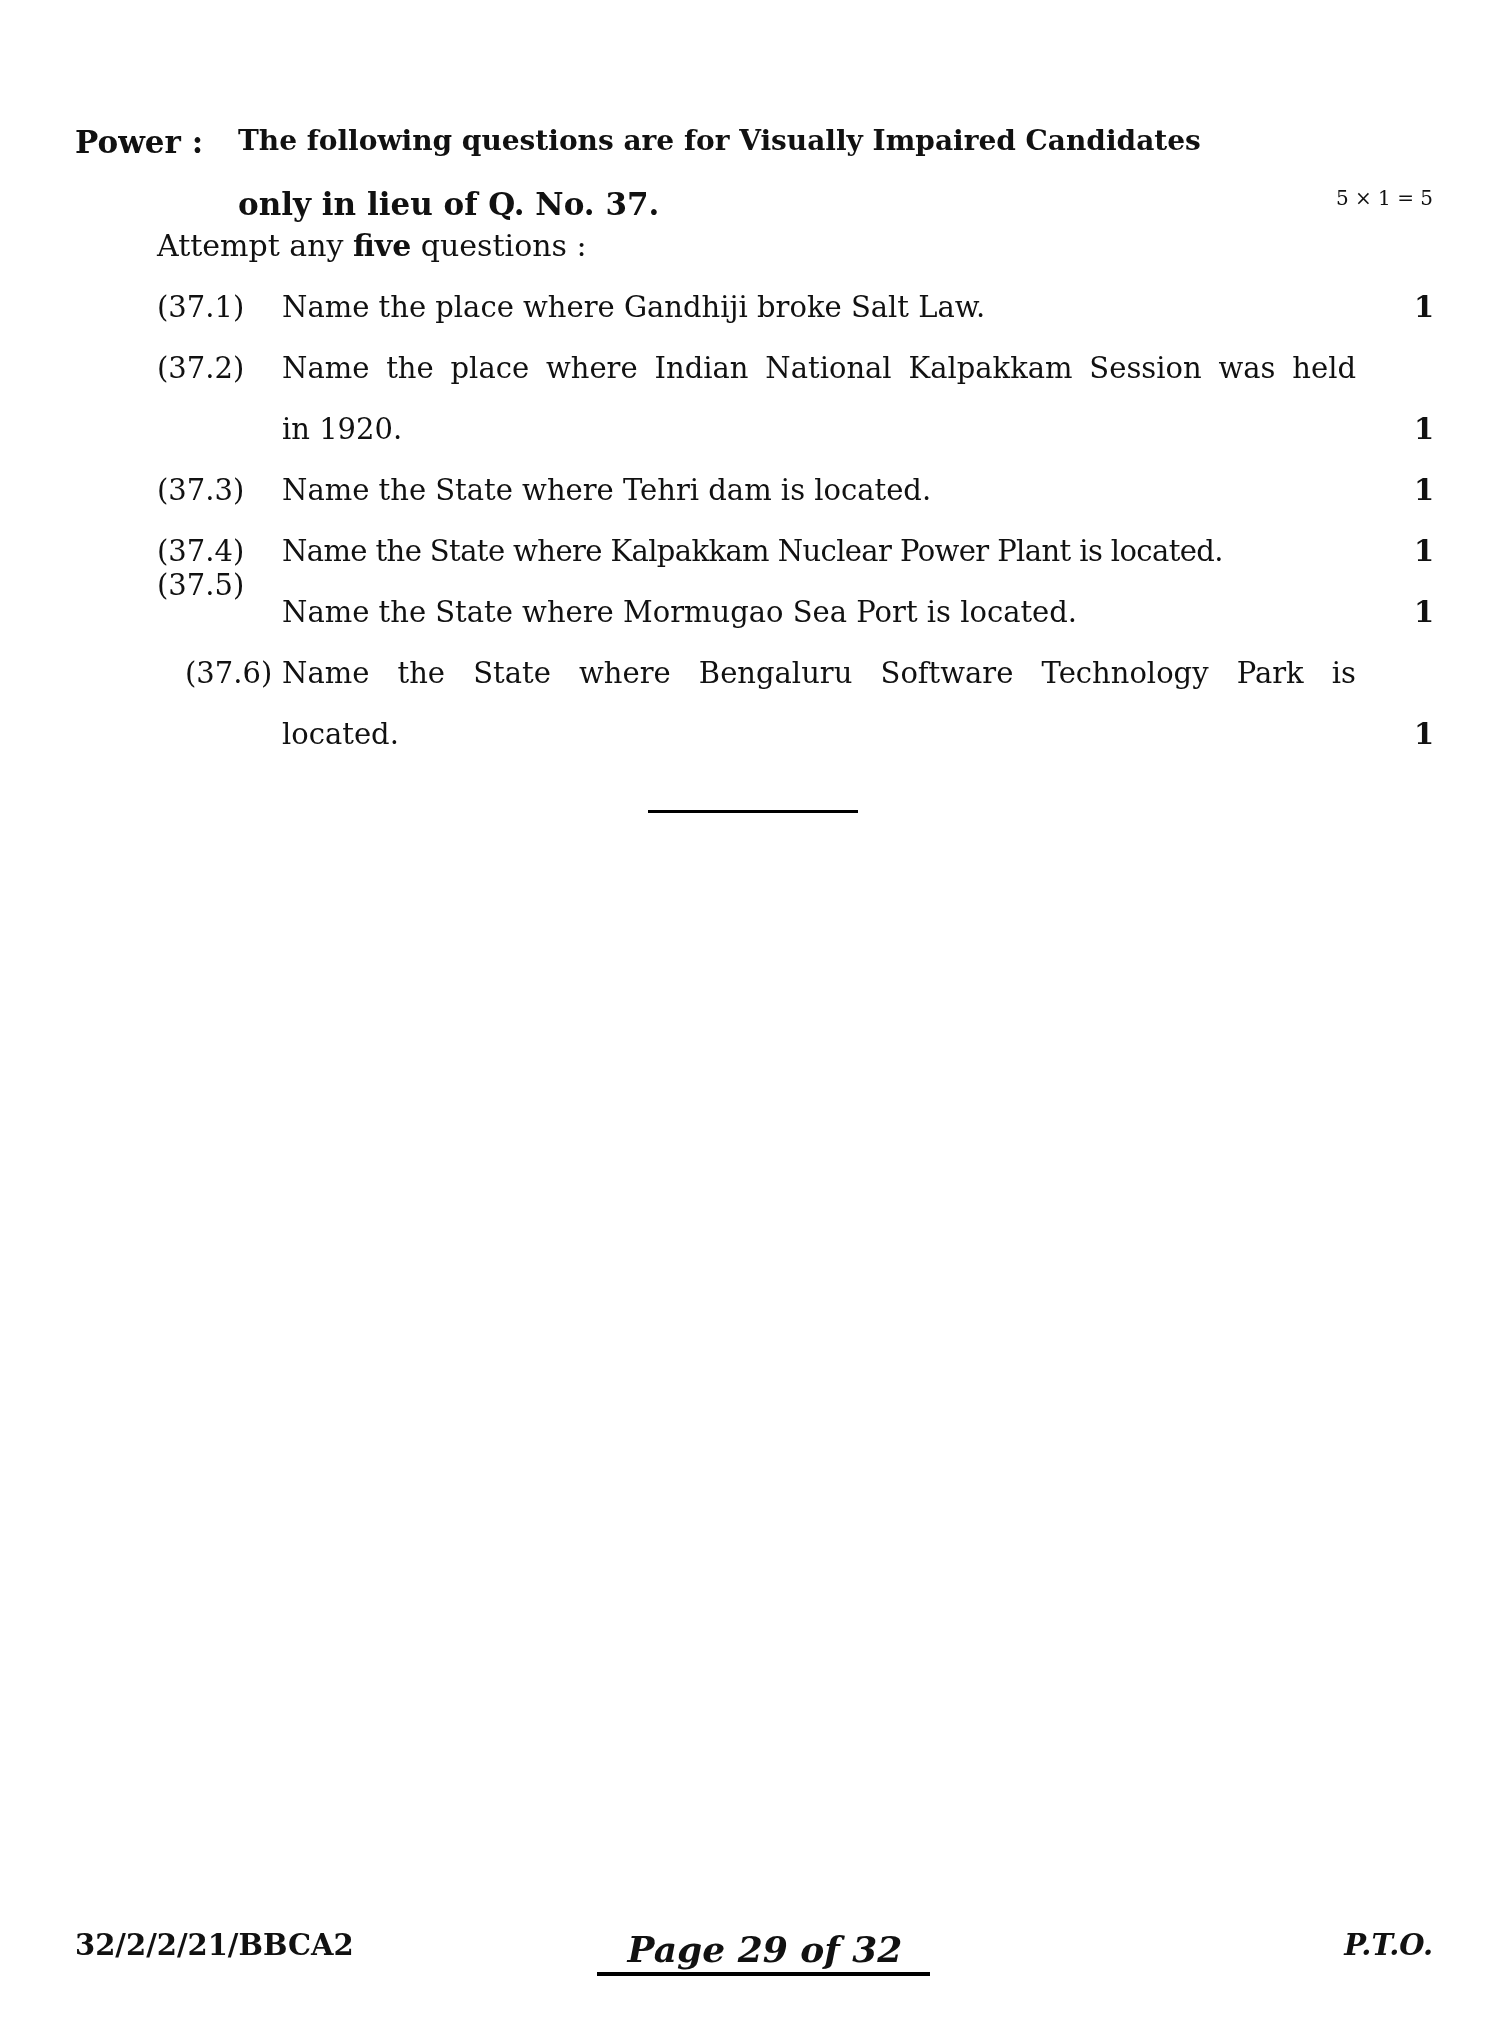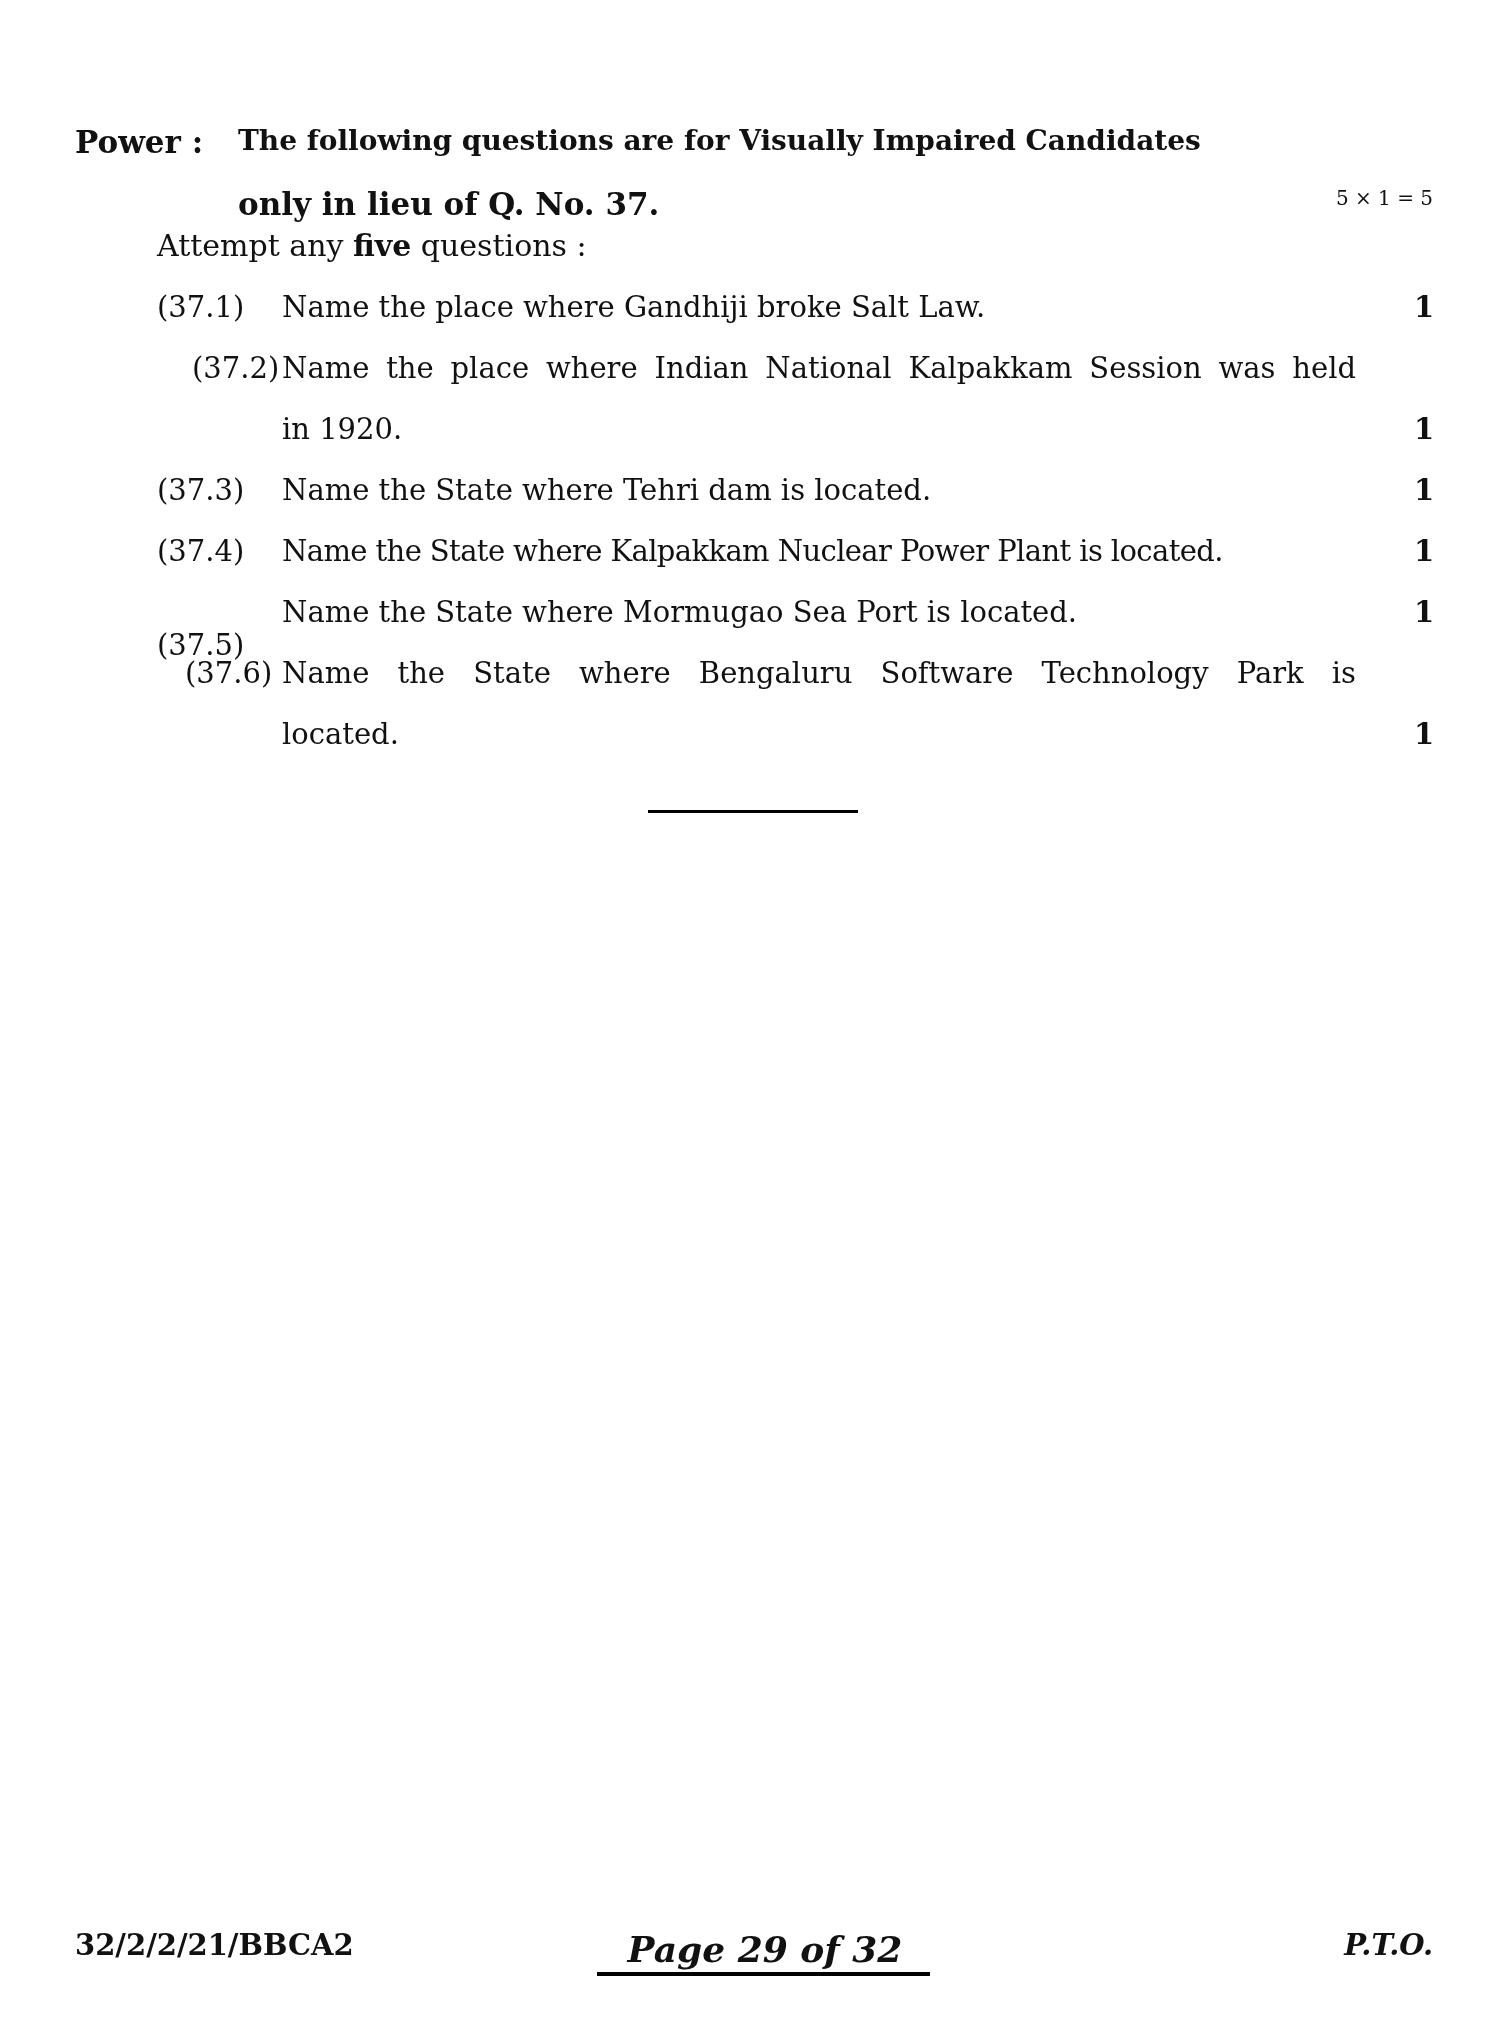--- a/index.html
+++ b/index.html
@@ -94,40 +94,40 @@
   <span>Attempt any </span><span class="bold">five</span><span> questions :</span>
 </div>
 
 <div>
   <div class="abs q-num" style="top:290px;">(37.1)</div>
   <div class="abs q-text" style="top:290px;">Name the place where Gandhiji broke Salt Law.</div>
   <div class="abs q-mark" style="top:290px;">1</div>
 </div>
 
 <div>
-  <div class="abs q-num" style="top:351px;margin-left:35px;">(37.2)</div>
+  <div class="abs q-num" style="top:351px;">(37.2)</div>
   <div class="abs q-text justify" style="top:351px;">Name the place where Indian National Kalpakkam Session was held</div>
   <div class="abs q-text" style="top:412px;">in 1920.</div>
   <div class="abs q-mark" style="top:412px;">1</div>
 </div>
 
 <div>
   <div class="abs q-num" style="top:473px;">(37.3)</div>
   <div class="abs q-text" style="top:473px;">Name the State where Tehri dam is located.</div>
   <div class="abs q-mark" style="top:473px;">1</div>
 </div>
 
 <div>
   <div class="abs q-num" style="top:534px;">(37.4)</div>
   <div class="abs q-text" style="top:534px; letter-spacing:-0.6px;">Name the State where Kalpakkam Nuclear Power Plant is located.</div>
   <div class="abs q-mark" style="top:534px;">1</div>
 </div>
 
 <div>
-  <div class="abs q-num" style="top:628px;">(37.5)</div>
+  <div class="abs q-num" style="top:568px;">(37.5)</div>
   <div class="abs q-text" style="top:595px;">Name the State where Mormugao Sea Port is located.</div>
   <div class="abs q-mark" style="top:595px;">1</div>
 </div>
 
 <div>
   <div class="abs q-num" style="top:656px;margin-left:28px;">(37.6)</div>
   <div class="abs q-text justify" style="top:656px;">Name the State where Bengaluru Software Technology Park is</div>
   <div class="abs q-text" style="top:717px;">located.</div>
   <div class="abs q-mark" style="top:717px;">1</div>
 </div>

